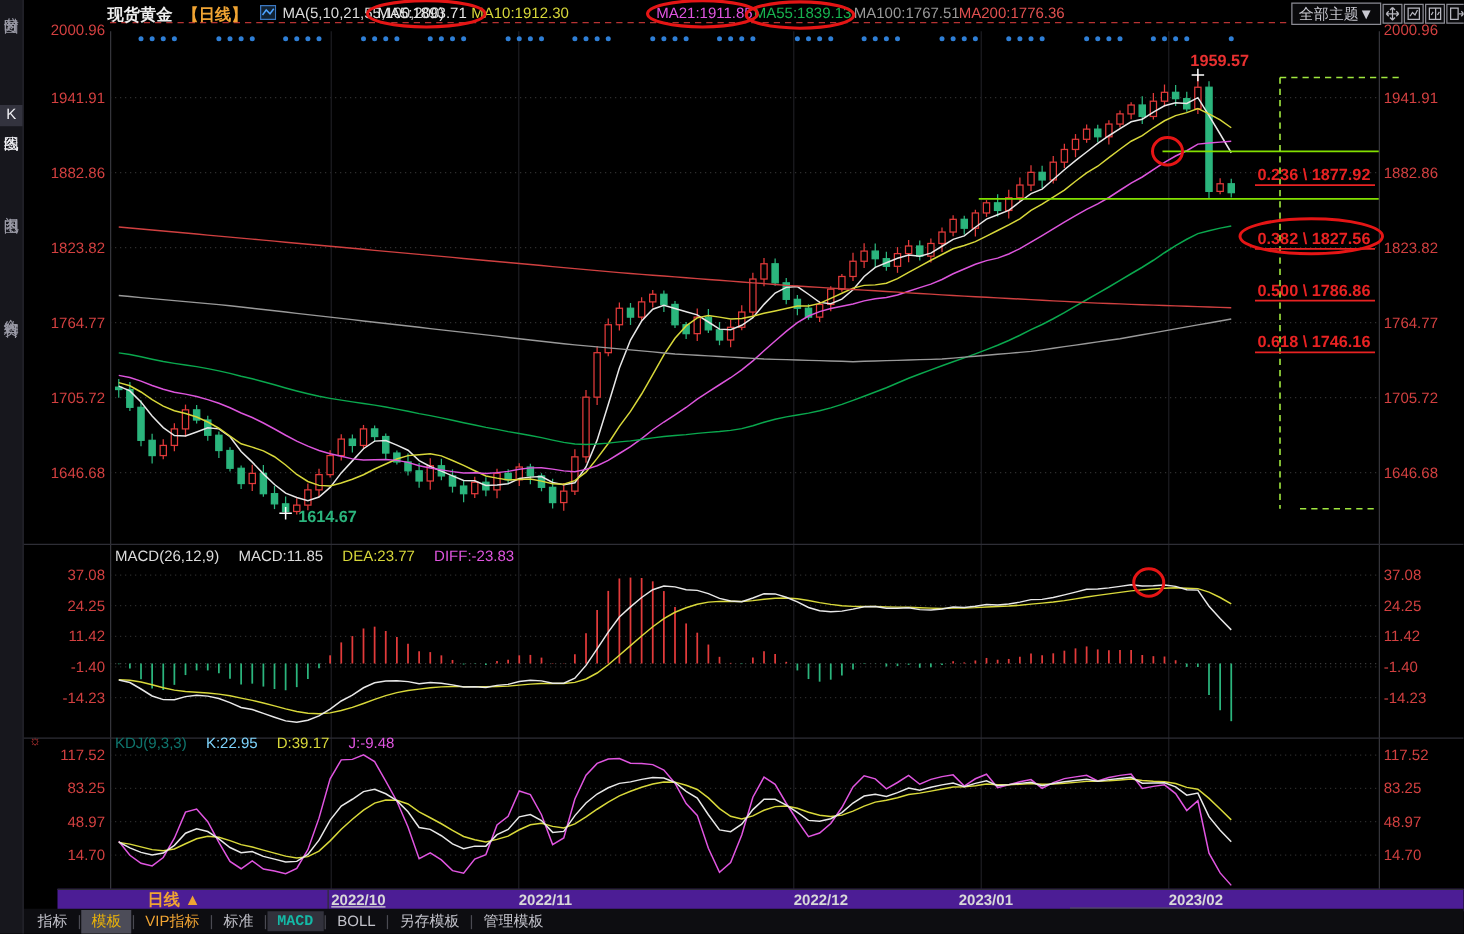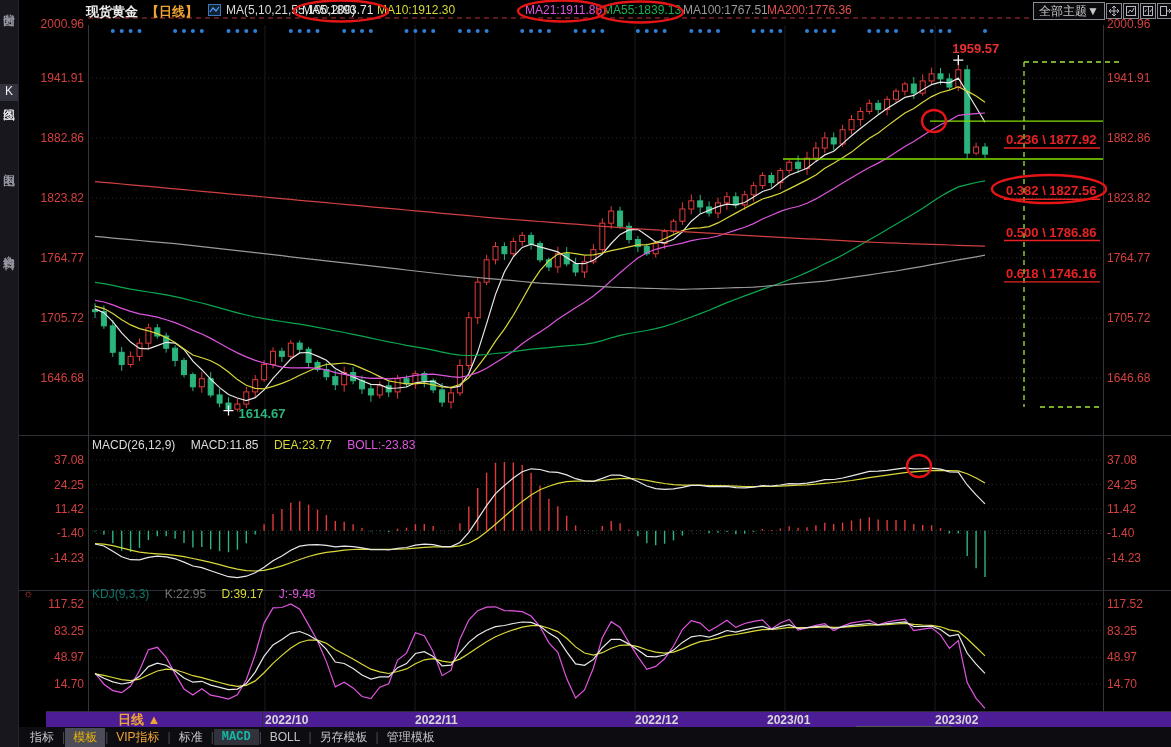--- a/index.html
+++ b/index.html
@@ -558,36 +558,36 @@
         <rect x="2.5" y="2.5" width="6" height="9" fill="none" stroke="#b8b8c0"></rect>
         <path d="M9 7 H13 M13 7 l-2 -2 M13 7 l-2 2" stroke="#b8b8c0" fill="none"></path>
       </svg>
   </div>
 
   
   <div class="ind-hdr" style="top:438px;">
     <span style="color:#dcdcdc;">MACD(26,12,9)</span>
     <span style="color:#dcdcdc;">MACD:11.85</span>
     <span style="color:#d8d83a;">DEA:23.77</span>
-    <span style="color:#e055e0;">BOLL:-23.83</span>
+    <span style="color:#e055e0;">DIFF:-23.83</span>
   </div>
   
   <div class="ind-hdr" style="top:587px;">
     <span style="color:#0f766e;">KDJ(9,3,3)</span>
-    <span style="color:#737373;">K:22.95</span>
+    <span style="color:#7dd3fc;">K:22.95</span>
     <span style="color:#d8d83a;">D:39.17</span>
     <span style="color:#e055e0;">J:-9.48</span>
   </div>
   <div id="panel-settings">☼</div>
 
   
   <div id="axis-row">
     <span id="period-label">日线 ▲</span>
     <div id="axis-divider"></div>
-    <span id="month-labels"><span class="month-label" style="left: 219px;">2022/10</span><span class="month-label" style="left: 369px;">2022/11</span><span class="month-label" style="left: 589px;">2022/12</span><span class="month-label" style="left: 721px;">2023/01</span><span class="month-label" style="left: 889px;">2023/02</span></span>
+    <span id="month-labels"><span class="month-label" style="left: 219px; text-decoration: underline;">2022/10</span><span class="month-label" style="left: 369px;">2022/11</span><span class="month-label" style="left: 589px;">2022/12</span><span class="month-label" style="left: 721px;">2023/01</span><span class="month-label" style="left: 889px;">2023/02</span></span>
     <div id="scroll-hint"></div>
   </div>
 
   
   <div id="tab-bar">
       <span class="tab">指标</span>
       <span class="tab-sep">|</span>
       <span class="tab active">模板</span>
       <span class="tab-sep">|</span>
       <span class="tab vip">VIP指标</span>

